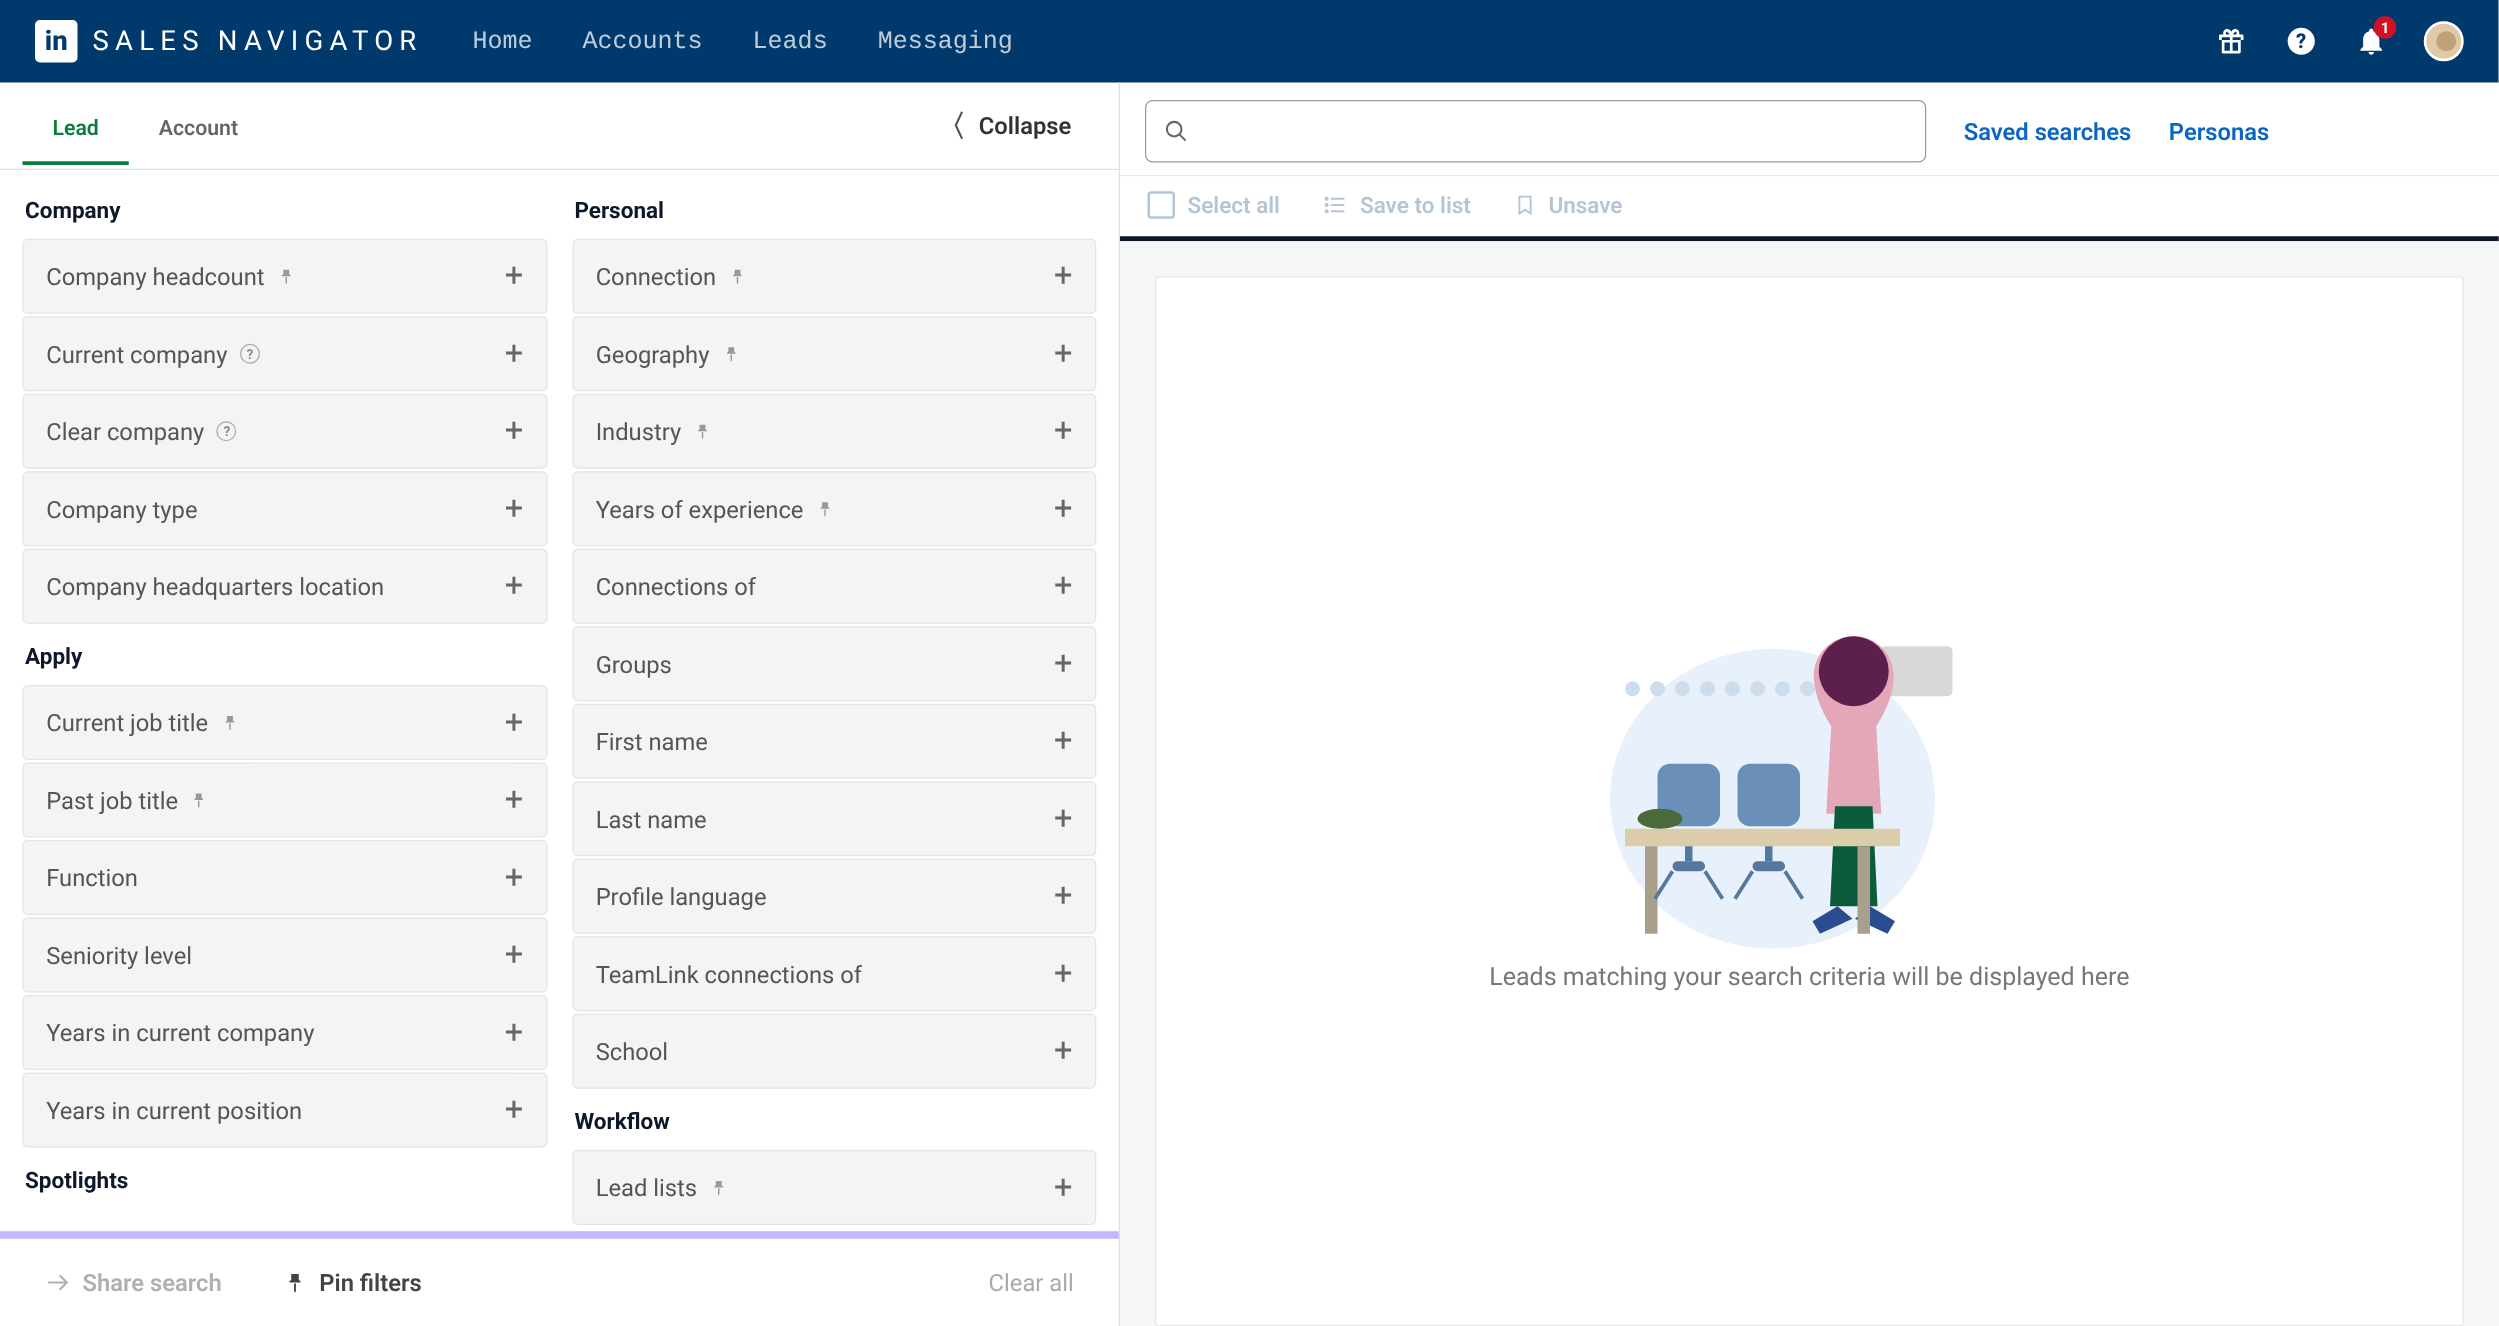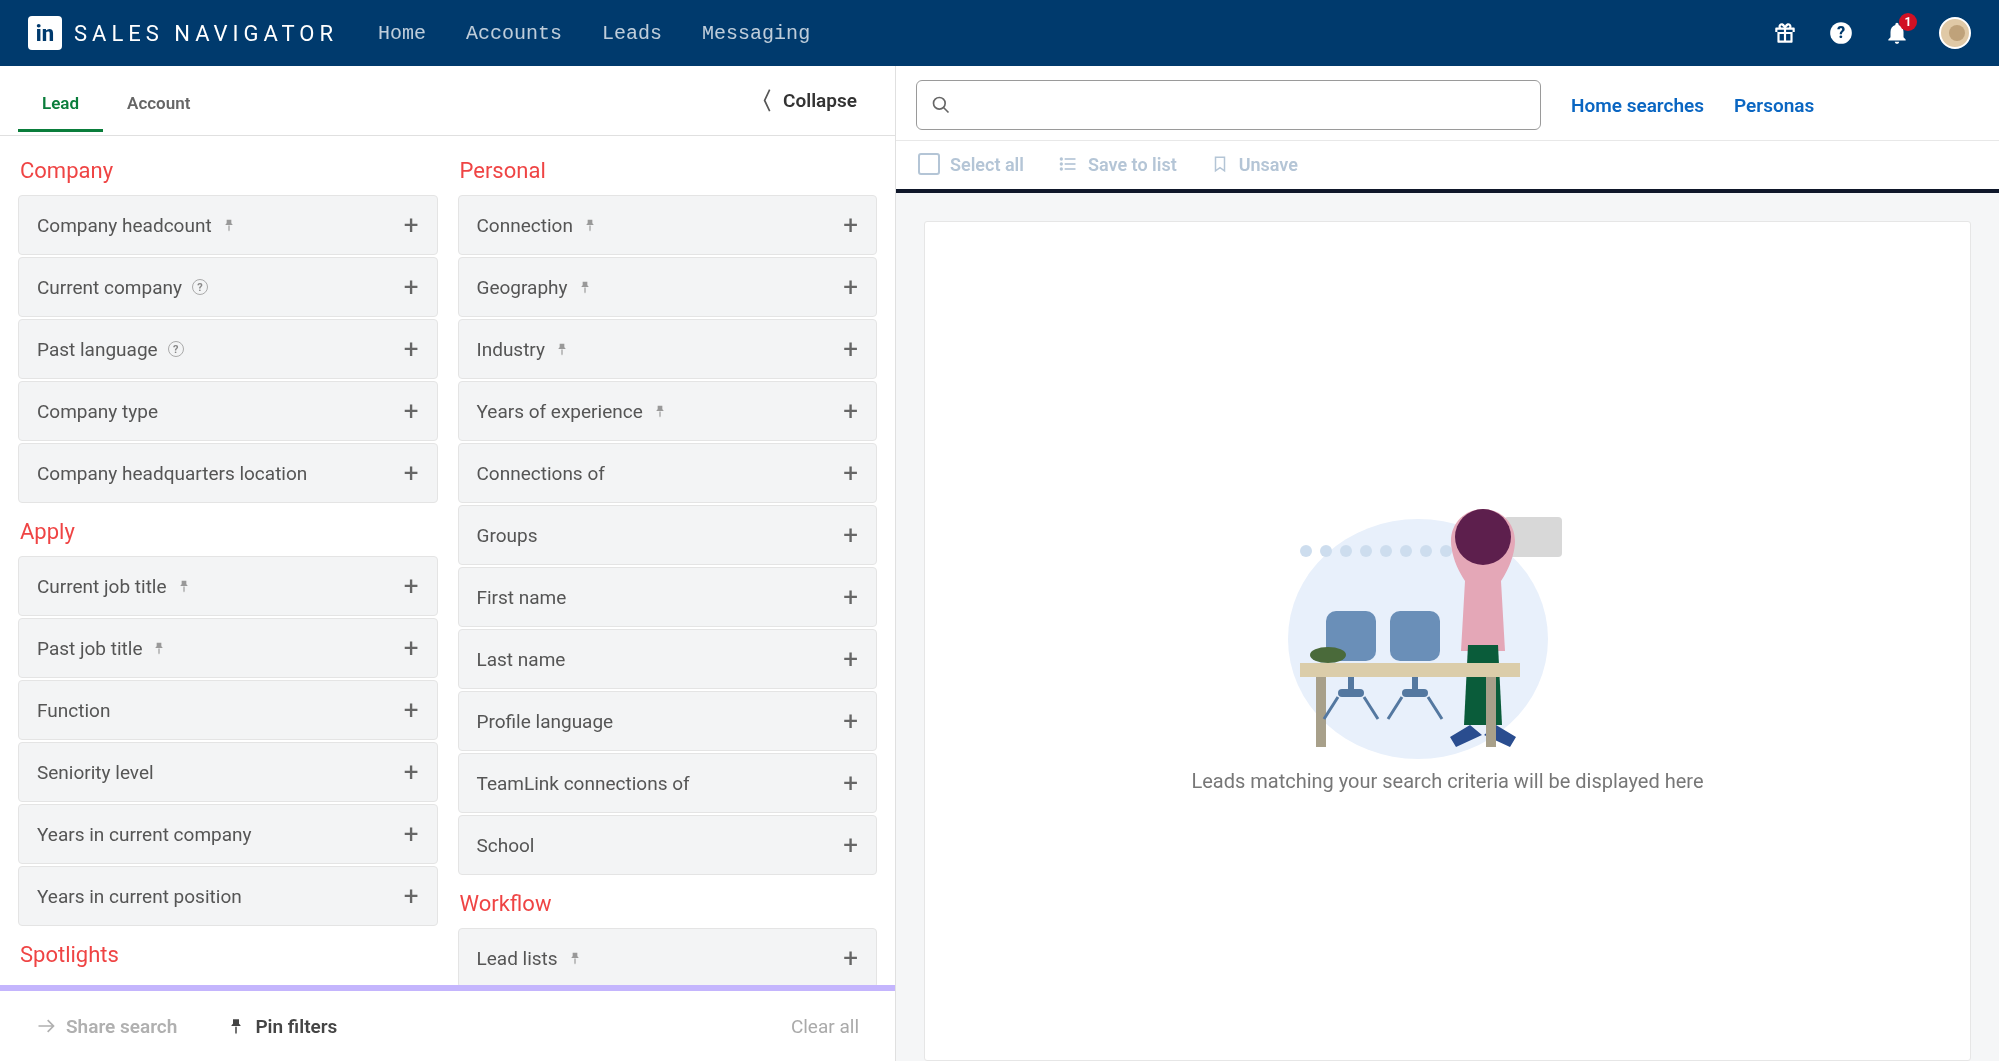--- a/index.html
+++ b/index.html
@@ -24,21 +24,21 @@
 .tabs-row { display: flex; align-items: center; padding: 0 18px; border-bottom: 1px solid #e0e0e0; height: 70px; }
 .tab { padding: 22px 24px 18px; font-size: 17px; font-weight: 600; cursor: pointer; color: #666; position: relative; }
 .tab.active { color: #0a7d3b; }
 .tab.active::after { content: ''; position: absolute; left: 0; right: 0; bottom: -1px; height: 3px; background: #0a7d3b; }
 .collapse { margin-left: auto; display: flex; align-items: center; gap: 10px; font-size: 19px; font-weight: 600; color: #333; cursor: pointer; padding-right:20px;}
 .collapse-chevron { font-size: 24px; color:#555; }
 
 .filters-scroll { flex: 1; overflow-y: auto; padding: 8px 18px 12px; }
 .filters-cols { display: flex; gap: 20px; }
 .filters-col { flex: 1; }
-.section-head { font-size: 22px; font-weight: 400; color: #ef4444; padding: 14px 2px 12px; }
+.section-head { font-size: 18px; font-weight: 700; color: #0f172a; padding: 14px 2px 12px; }
 .filter-card { display: flex; align-items: center; justify-content: space-between; background: #f3f4f5; border: 1px solid #e4e4e4; border-radius: 4px; padding: 16px 18px; margin-bottom: 2px; cursor: pointer; font-size: 19px; color: #555; }
 .fc-left { display: flex; align-items: center; gap: 10px; }
 .pin-icon { width: 14px; height: 14px; color: #999; }
 .help-icon { width: 16px; height: 16px; border: 1.5px solid #aaa; border-radius: 50%; display: inline-flex; align-items: center; justify-content: center; font-size: 11px; color: #888; font-weight:700;}
 .plus { font-size: 26px; color: #666; font-weight:400; line-height:1; }
 
 .sidebar-footer { display: flex; align-items: center; border-top: 6px solid #c4b5fd; padding: 0 36px; height: 76px; gap: 50px; }
 .sf-item { display: flex; align-items: center; gap: 10px; font-size: 19px; font-weight: 600; color: #444; cursor: pointer; }
 .sf-item.disabled { color: #b0b0b0; cursor: default; }
 .sf-right { margin-left: auto; color: #aaa; font-size: 19px; cursor: pointer; }
@@ -128,21 +128,21 @@
               </div>
               <div class="filter-card">
                 <div class="fc-left">
                   <span>Current company</span>
                   <span class="help-icon">?</span>
                 </div>
                 <span class="plus">+</span>
               </div>
               <div class="filter-card">
                 <div class="fc-left">
-                  <span>Past language</span>
+                  <span>Clear company</span>
                   <span class="help-icon">?</span>
                 </div>
                 <span class="plus">+</span>
               </div>
               <div class="filter-card">
                 <div class="fc-left">
                   <span>Company type</span>
                 </div>
                 <span class="plus">+</span>
               </div>
@@ -334,21 +334,21 @@
   </div>
 
   <div class="main">
     <div class="search-row">
       <div class="search-box">
         <svg width="20" height="20" viewBox="0 0 24 24" fill="none" stroke="#666" stroke-width="2">
             <circle cx="10" cy="10" r="7"></circle>
             <line x1="21" y1="21" x2="15" y2="15"></line>
           </svg>
       </div>
-      <span class="link">Home searches</span>
+      <span class="link">Saved searches</span>
       <span class="link">Personas</span>
     </div>
 
     <div class="actions-row">
       <div class="action">
         <div class="checkbox-sq"></div>
         <span>Select all</span>
       </div>
       <div class="action">
         <svg width="20" height="20" viewBox="0 0 24 24" fill="none" stroke="currentColor" stroke-width="2">

